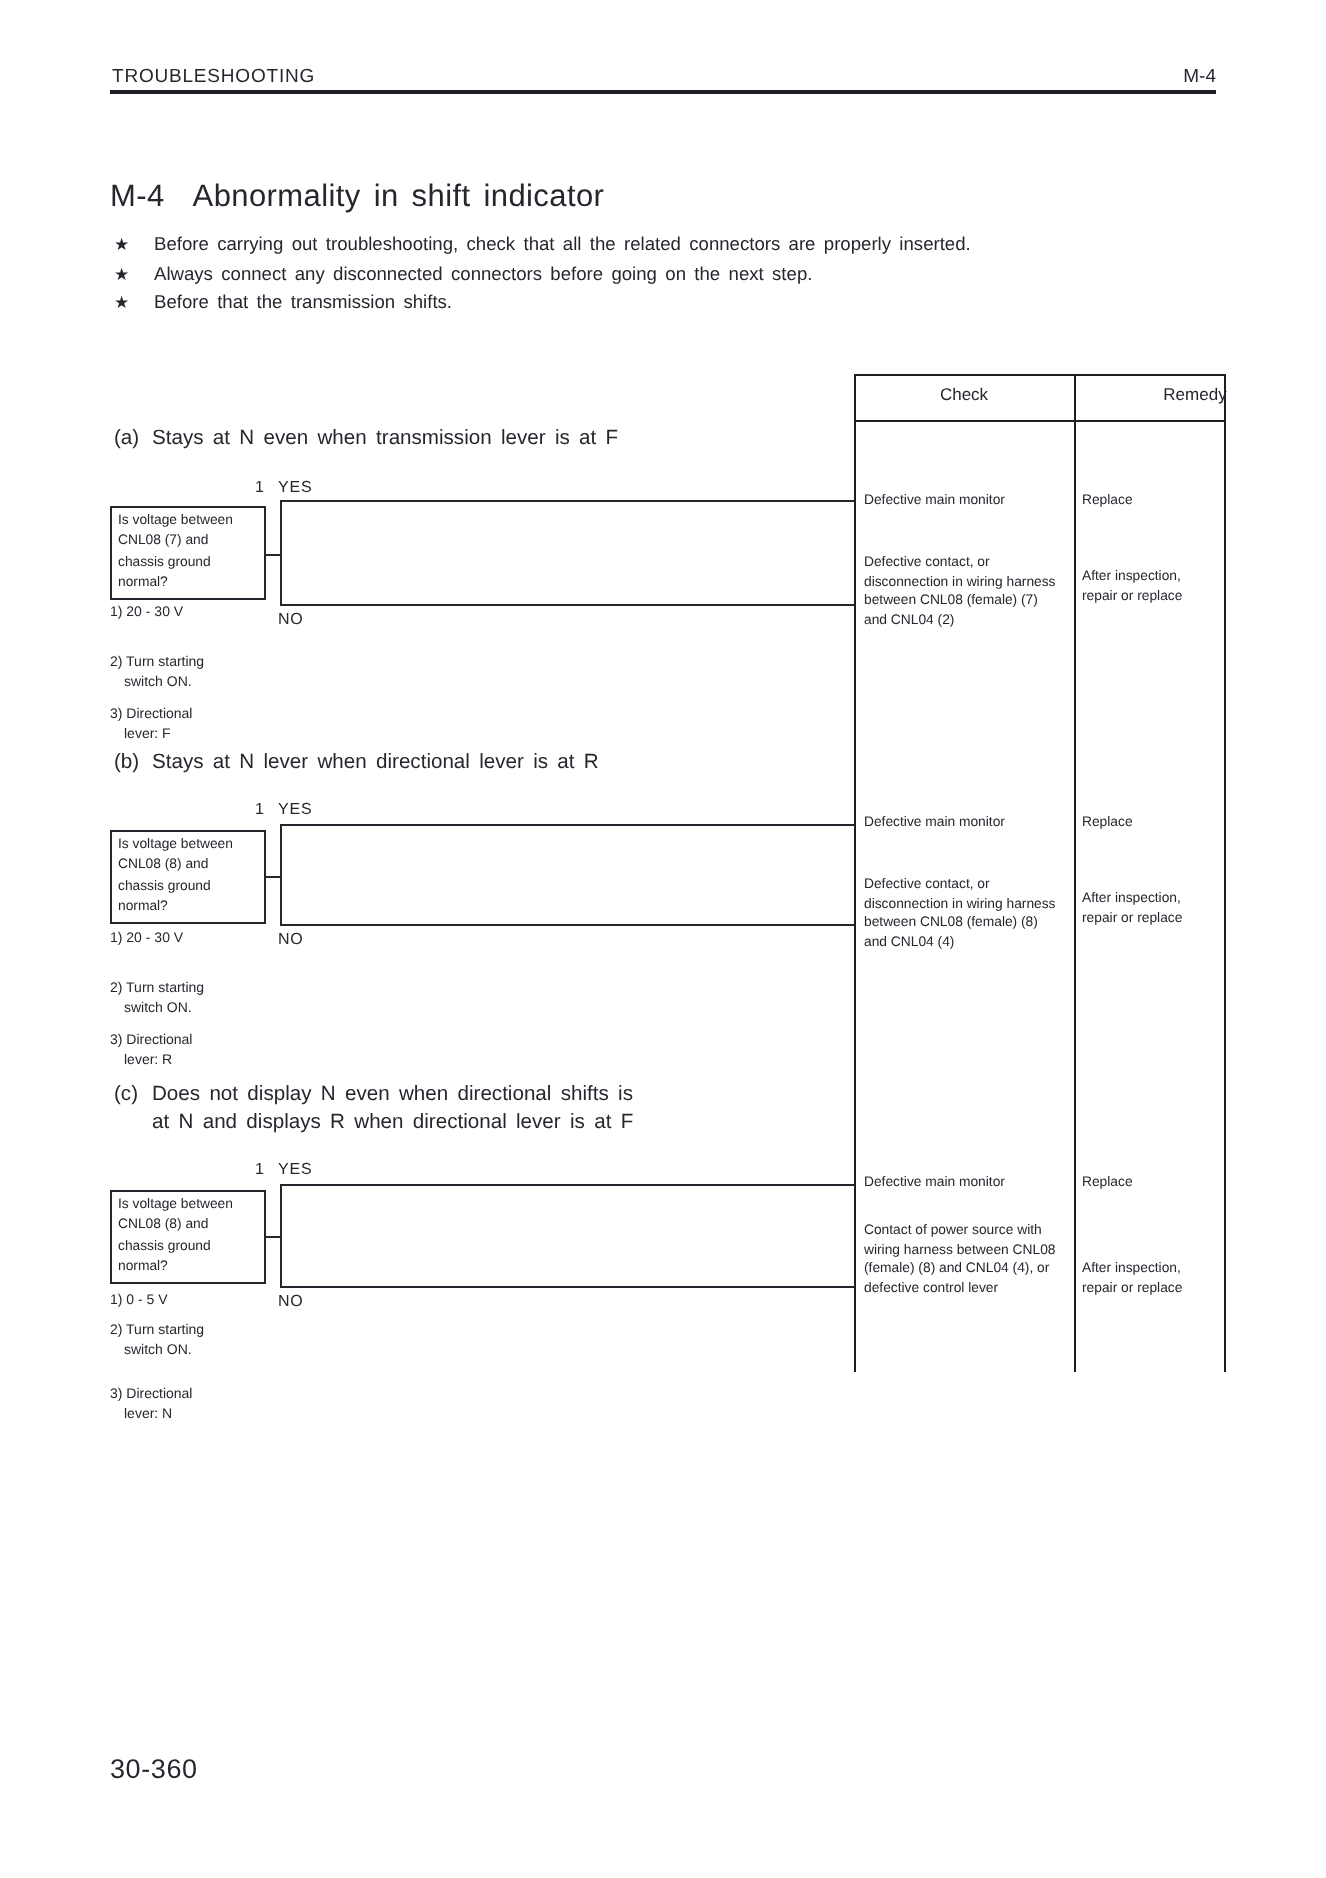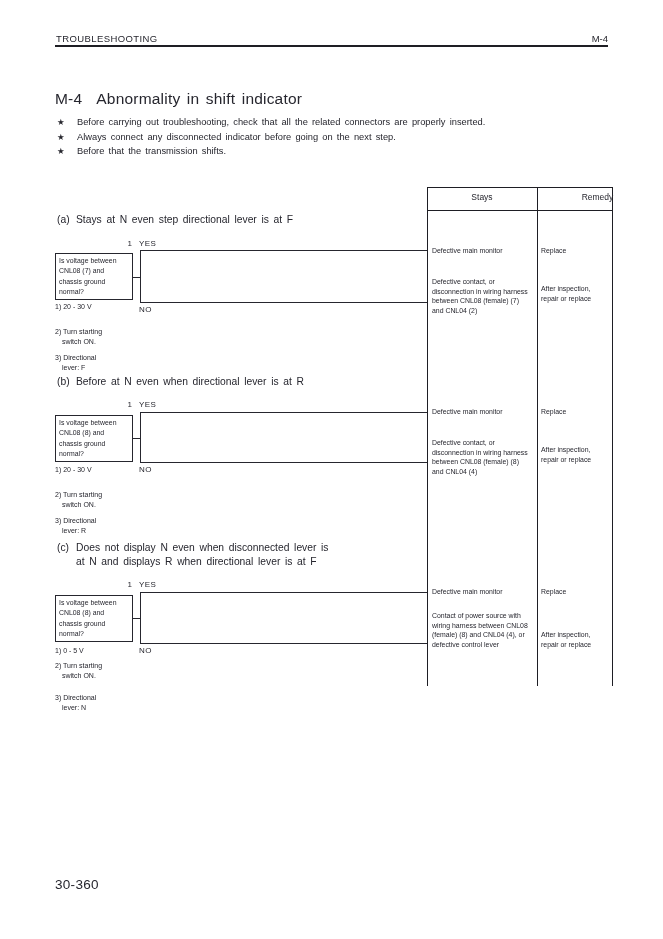--- a/index.html
+++ b/index.html
@@ -67,41 +67,41 @@
 
   <div class="abs title">
     <span class="t-code">M-4</span><span>Abnormality in shift indicator</span>
   </div>
 
   <div class="abs bullets">
     <div class="bullet-row">
       <span class="bullet-star">★</span><span>Before carrying out troubleshooting, check that all the related connectors are properly inserted.</span>
     </div>
     <div class="bullet-row">
-      <span class="bullet-star">★</span><span>Always connect any disconnected indicator before going on the next step.</span>
+      <span class="bullet-star">★</span><span>Always connect any disconnected connectors before going on the next step.</span>
     </div>
     <div class="bullet-row">
       <span class="bullet-star">★</span><span>Before that the transmission shifts.</span>
     </div>
   </div>
 
   <div class="abs tbl-line" style="left:427px;top:187px;width:186px;height:1px"></div>
   <div class="abs tbl-line" style="left:427px;top:210px;width:186px;height:1px"></div>
   <div class="abs tbl-line" style="left:427px;top:187px;width:1px;height:499px"></div>
   <div class="abs tbl-line" style="left:537px;top:187px;width:1px;height:499px"></div>
   <div class="abs tbl-line" style="left:612px;top:187px;width:1px;height:499px"></div>
-  <div class="th th-cause">Stays</div>
+  <div class="th th-cause">Check</div>
   <div class="th th-remedy">Remedy</div>
 
   <div id="sections">
       <div class="section" style="position: absolute; left: 0px; top: 213px;">
     <div class="sec-heading" style="top: 0px;">
       <span class="sec-label">(a)</span>
       <span class="sec-lines">
-            <div>Stays at N even step directional lever is at F</div>
+            <div>Stays at N even when transmission lever is at F</div>
           </span>
     </div>
     <div class="branch-num" style="top: 26px;">1</div>
     <div class="yes-label" style="top: 26px;">YES</div>
     <div class="h-line yes-line" style="top: 37px;"></div>
     <div class="q-box" style="top: 40px;">
           <div>Is voltage between</div>
           <div>CNL08 (7) and</div>
           <div>chassis ground</div>
           <div>normal?</div>
@@ -125,21 +125,21 @@
         </div>
     <div class="cause-cell c1" style="top: 33px;">Defective main monitor</div>
     <div class="remedy-cell r1" style="top: 33px;">Replace</div>
     <div class="cause-cell c2" style="top: 64px;">Defective contact, or disconnection in wiring harness between CNL08 (female) (7) and CNL04 (2)</div>
     <div class="remedy-cell r2" style="top: 71px;">After inspection, repair or replace</div>
   </div>
       <div class="section" style="position: absolute; left: 0px; top: 375px;">
     <div class="sec-heading" style="top: 0px;">
       <span class="sec-label">(b)</span>
       <span class="sec-lines">
-            <div>Before at N even when directional lever is at R</div>
+            <div>Stays at N lever when directional lever is at R</div>
           </span>
     </div>
     <div class="branch-num" style="top: 25px;">1</div>
     <div class="yes-label" style="top: 25px;">YES</div>
     <div class="h-line yes-line" style="top: 37px;"></div>
     <div class="q-box" style="top: 40px;">
           <div>Is voltage between</div>
           <div>CNL08 (8) and</div>
           <div>chassis ground</div>
           <div>normal?</div>
@@ -163,21 +163,21 @@
         </div>
     <div class="cause-cell c1" style="top: 32px;">Defective main monitor</div>
     <div class="remedy-cell r1" style="top: 32px;">Replace</div>
     <div class="cause-cell c2" style="top: 63px;">Defective contact, or disconnection in wiring harness between CNL08 (female) (8) and CNL04 (4)</div>
     <div class="remedy-cell r2" style="top: 70px;">After inspection, repair or replace</div>
   </div>
       <div class="section" style="position: absolute; left: 0px; top: 541px;">
     <div class="sec-heading" style="top: 0px;">
       <span class="sec-label">(c)</span>
       <span class="sec-lines">
-            <div>Does not display N even when disconnected lever is</div>
+            <div>Does not display N even when directional shifts is</div>
             <div>at N and displays R when directional lever is at F</div>
           </span>
     </div>
     <div class="branch-num" style="top: 39px;">1</div>
     <div class="yes-label" style="top: 39px;">YES</div>
     <div class="h-line yes-line" style="top: 51px;"></div>
     <div class="q-box" style="top: 54px;">
           <div>Is voltage between</div>
           <div>CNL08 (8) and</div>
           <div>chassis ground</div>

